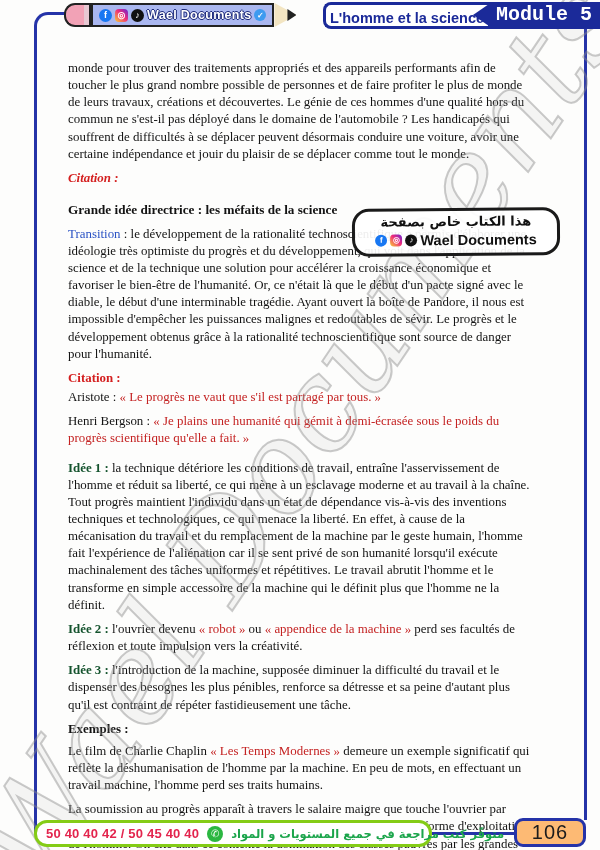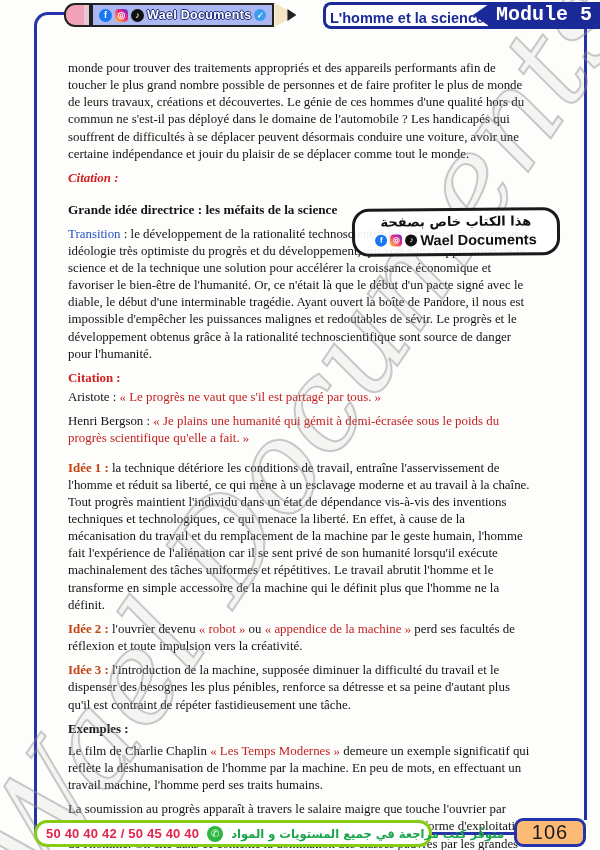--- a/index.html
+++ b/index.html
@@ -67,21 +67,21 @@
   }
   
   .content { position:absolute; left:68px; top:60px; width:465px; z-index:1;
     font-size:12.9px; line-height:1.33; color:#131313; }
   .content p { margin-bottom:7px; }
   .red { color:#c42222; }
   .citation-label-1 { color:#d41f1f; font-weight:bold; font-style:italic; margin-bottom:2px; }
   .citation-label-2 { color:#d41f1f; font-weight:bold; margin-bottom:2px; }
   .section-title { font-weight:bold; font-size:13.2px; margin:14px 0 7px 0; }
   .blue-label { color:#2a52c4; }
-  .idea-label { color:#c2410c; font-weight:bold; }
+  .idea-label { color:#14532d; font-weight:bold; }
   .examples-label { font-weight:bold; margin-bottom:5px; }
   .gap-lg { margin-top:12px; }
   
   .stamp {
     position:absolute; left:352px; top:208px; width:208px; padding:4px 8px 5px; z-index:6;
     border:3px solid #1a1a1a; border-radius:17px; background:rgba(255,255,255,0.92);
     text-align:center; transform:rotate(-0.5deg);
   }
   .stamp .ar { font-family:"DejaVu Sans", sans-serif; font-weight:bold; font-size:13px; color:#111; direction:rtl; line-height:1.15; }
   .stamp .row2 { display:flex; align-items:center; justify-content:center; gap:3px; margin-top:2px; }

